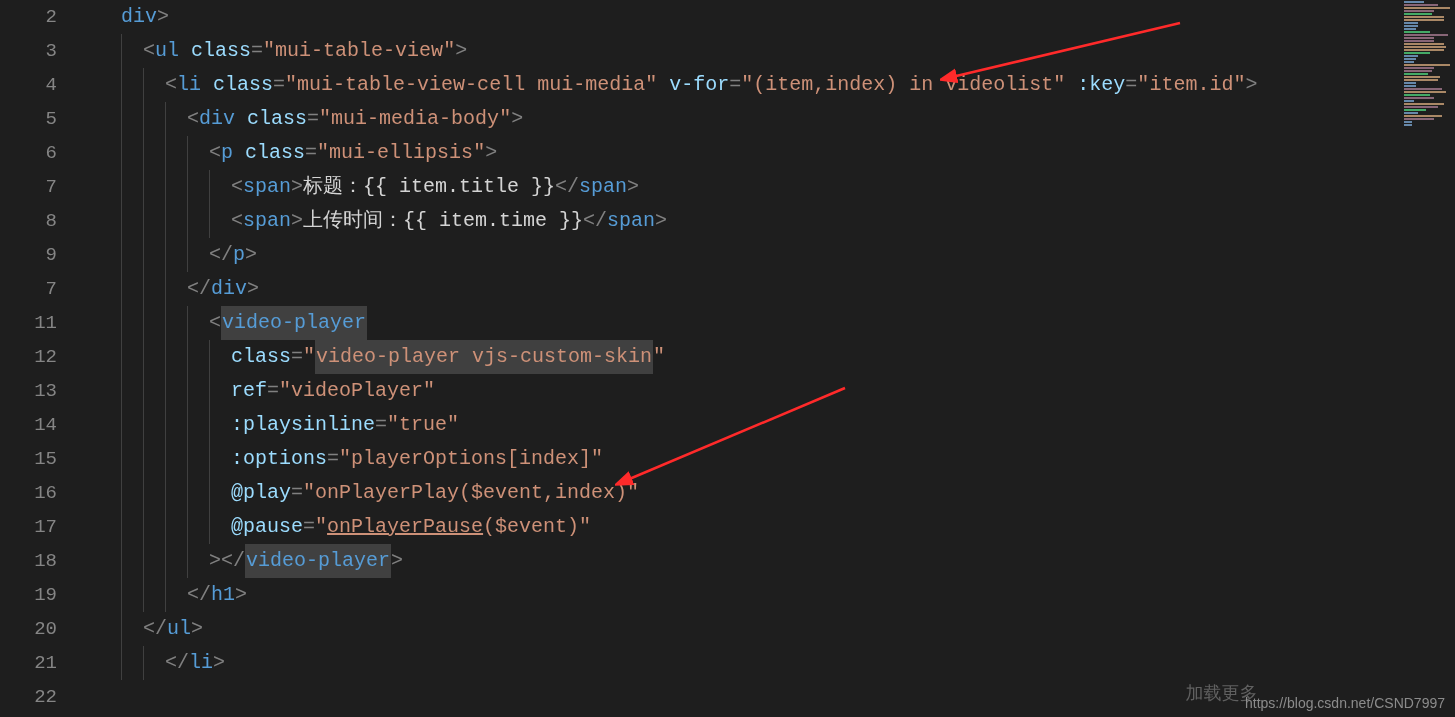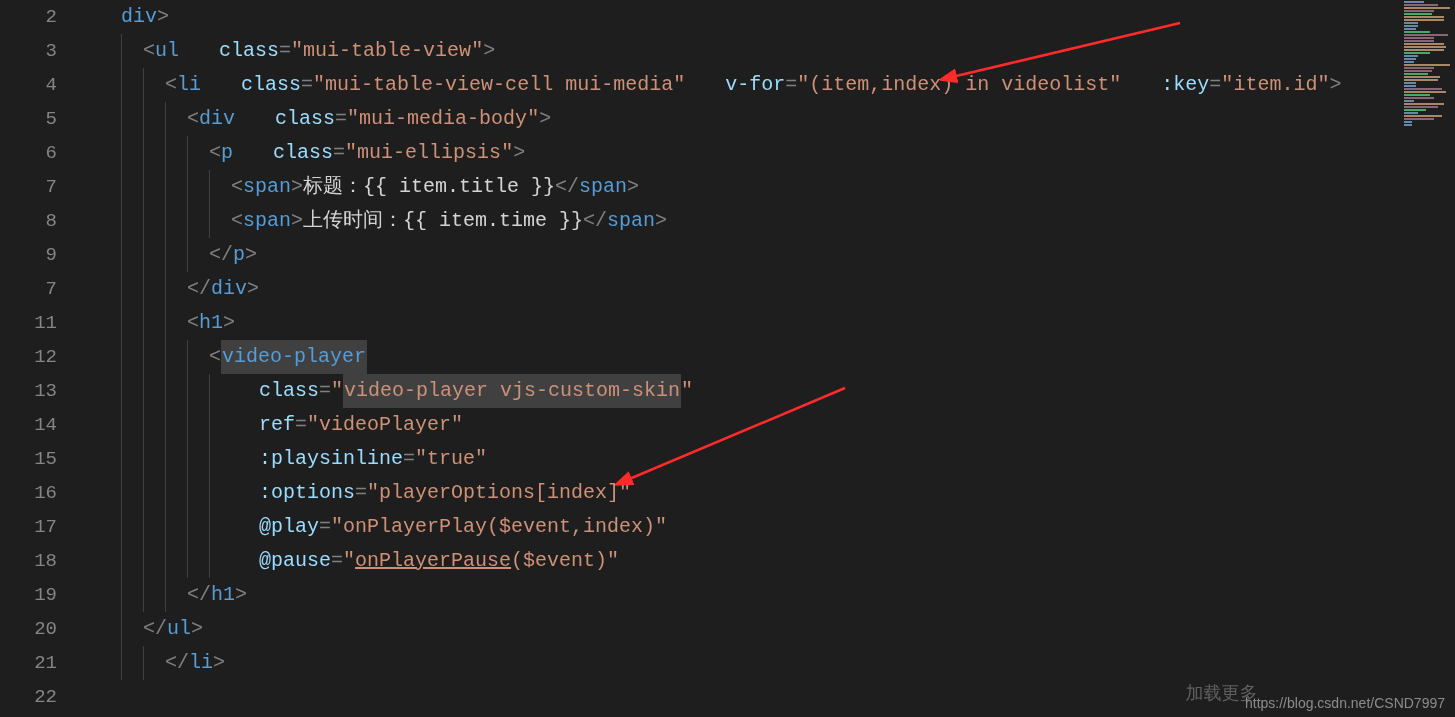--- a/index.html
+++ b/index.html
@@ -5,21 +5,21 @@
   * { margin:0; padding:0; box-sizing:border-box; }
   html,body { width:1455px; height:717px; overflow:hidden; background:#1e1e1e; font-family:Consolas,'Courier New',monospace; font-size:20px; }
   .editor { display:flex; width:1401px; height:717px; position:relative; }
   .gutter { width:85px; background:#1e1e1e; text-align:right; padding-right:28px; color:#858585; user-select:none; padding-top:0; flex-shrink:0; }
   .gutter div { height:34px; line-height:34px; font-size:19px; }
   .code { flex:1; position:relative; background:#1e1e1e; padding-top:0;padding-left:36px; }
   .line { height:34px; line-height:34px; white-space:pre; position:relative; font-size:20px; }
   .ind { display:inline-block; height:34px; border-left:1px solid #404040; width:22px; box-sizing:border-box; vertical-align:top; }
   .ind0 { width:11px; border-left:none; }
   .tag { color:#569cd6; }
-  .attr { color:#9cdcfe;margin-left:28px; }
+  .attr { color:#9cdcfe; }
   .str { color:#ce9178; }
   .punct { color:#808080; }
   .txt { color:#d4d4d4; }
   .sel-box { background:#404040; display:inline-block; border-radius:0; padding:0 1px; }
   .sel-box .tag { color:#569cd6; }
   .underline { text-decoration:underline; }
   svg.arrow { position:absolute; pointer-events:none; z-index:5; }
   .minimap { width:54px; height:717px; background:#1e1e1e; position:absolute; right:0; top:0; z-index:2; }
   .minimap .mini-line { height:2px; margin:1px 3px; border-radius:0; }
   .mini-a { background:#4a6; }
@@ -71,36 +71,36 @@
     <div class="line"><span class="ind0"></span><span class="ind"></span><span class="ind"></span><span class="ind"></span><span class="ind"></span><span class="punct">&lt;</span><span class="tag">p</span><span class="txt"> </span><span class="attr">class</span><span class="punct">=</span><span class="str">"<span>mui-ellipsis</span>"</span><span class="punct">&gt;</span></div>
 
     <div class="line"><span class="ind0"></span><span class="ind"></span><span class="ind"></span><span class="ind"></span><span class="ind"></span><span class="ind"></span><span class="punct">&lt;</span><span class="tag">span</span><span class="punct">&gt;</span><span class="txt">标题：{{ item.title }}</span><span class="punct">&lt;/</span><span class="tag">span</span><span class="punct">&gt;</span></div>
 
     <div class="line"><span class="ind0"></span><span class="ind"></span><span class="ind"></span><span class="ind"></span><span class="ind"></span><span class="ind"></span><span class="punct">&lt;</span><span class="tag">span</span><span class="punct">&gt;</span><span class="txt">上传时间：{{ item.time }}</span><span class="punct">&lt;/</span><span class="tag">span</span><span class="punct">&gt;</span></div>
 
     <div class="line"><span class="ind0"></span><span class="ind"></span><span class="ind"></span><span class="ind"></span><span class="ind"></span><span class="punct">&lt;/</span><span class="tag">p</span><span class="punct">&gt;</span></div>
 
     <div class="line"><span class="ind0"></span><span class="ind"></span><span class="ind"></span><span class="ind"></span><span class="punct">&lt;/</span><span class="tag">div</span><span class="punct">&gt;</span></div>
 
-    <div class="line"><span class="ind0"></span><span class="ind"></span><span class="ind"></span><span class="ind"></span><span class="punct">&lt;</span><span class="tag">h1</span><span class="punct">&gt;</span></div>
 
     <div class="line"><span class="ind0"></span><span class="ind"></span><span class="ind"></span><span class="ind"></span><span class="ind"></span><span class="punct">&lt;</span><span class="sel-box"><span class="tag">video-player</span></span></div>
 
     <div class="line"><span class="ind0"></span><span class="ind"></span><span class="ind"></span><span class="ind"></span><span class="ind"></span><span class="ind"></span><span class="attr">class</span><span class="punct">=</span><span class="str">"<span class="sel-box"><span class="str">video-player vjs-custom-skin</span></span>"</span></div>
 
     <div class="line"><span class="ind0"></span><span class="ind"></span><span class="ind"></span><span class="ind"></span><span class="ind"></span><span class="ind"></span><span class="attr">ref</span><span class="punct">=</span><span class="str">"<span>videoPlayer</span>"</span></div>
 
     <div class="line"><span class="ind0"></span><span class="ind"></span><span class="ind"></span><span class="ind"></span><span class="ind"></span><span class="ind"></span><span class="attr">:playsinline</span><span class="punct">=</span><span class="str">"<span>true</span>"</span></div>
 
     <div class="line"><span class="ind0"></span><span class="ind"></span><span class="ind"></span><span class="ind"></span><span class="ind"></span><span class="ind"></span><span class="attr">:options</span><span class="punct">=</span><span class="str">"<span>playerOptions[index]</span>"</span></div>
 
     <div class="line"><span class="ind0"></span><span class="ind"></span><span class="ind"></span><span class="ind"></span><span class="ind"></span><span class="ind"></span><span class="attr">@play</span><span class="punct">=</span><span class="str">"<span>onPlayerPlay($event,index)</span>"</span></div>
 
     <div class="line"><span class="ind0"></span><span class="ind"></span><span class="ind"></span><span class="ind"></span><span class="ind"></span><span class="ind"></span><span class="attr">@pause</span><span class="punct">=</span><span class="str">"<span class="underline">onPlayerPause</span><span>($event)</span>"</span></div>
 
+    <div class="line"><span class="ind0"></span><span class="ind"></span><span class="ind"></span><span class="ind"></span><span class="ind"></span><span class="punct">&gt;&lt;/</span><span class="sel-box"><span class="tag">video-player</span></span><span class="punct">&gt;</span></div>
 
     <div class="line"><span class="ind0"></span><span class="ind"></span><span class="ind"></span><span class="ind"></span><span class="punct">&lt;/</span><span class="tag">h1</span><span class="punct">&gt;</span></div>
 
     <div class="line"><span class="ind0"></span><span class="ind"></span><span class="punct">&lt;/</span><span class="tag">ul</span><span class="punct">&gt;</span></div>
 
     <div class="line"><span class="ind0"></span><span class="ind"></span><span class="ind"></span><span class="punct">&lt;/</span><span class="tag">li</span><span class="punct">&gt;</span></div>
 
     <svg class="arrow" style="left:855px;top:15px;" width="250" height="80">
       <defs>
           <marker id="ah1" markerWidth="10" markerHeight="10" refX="2" refY="3" orient="auto">

